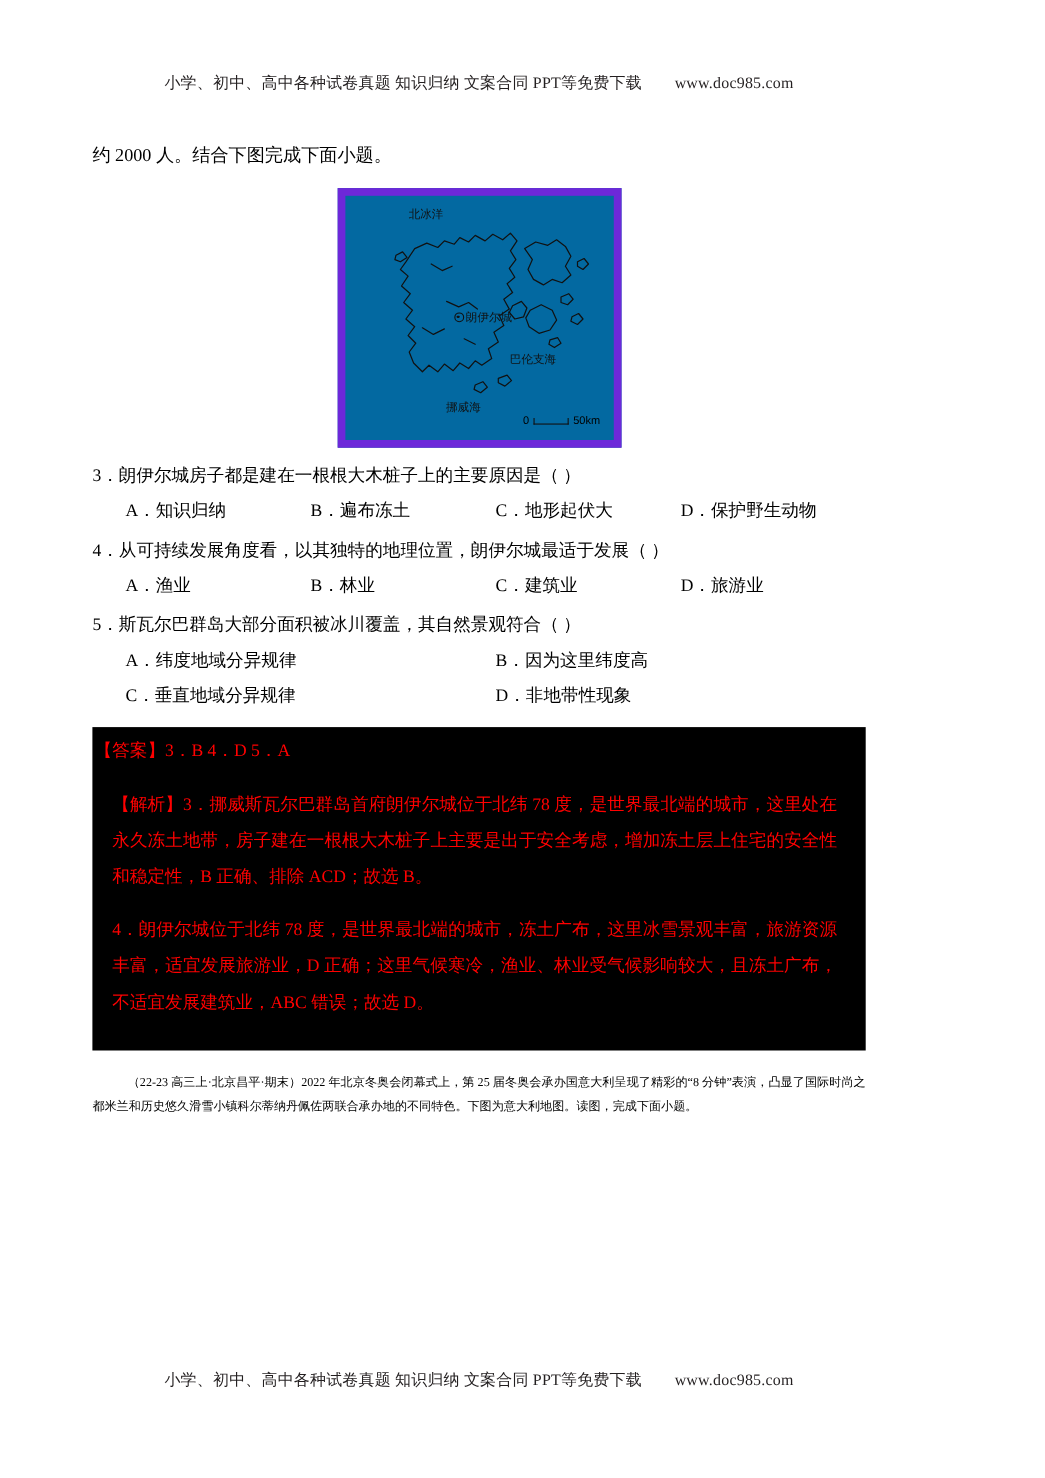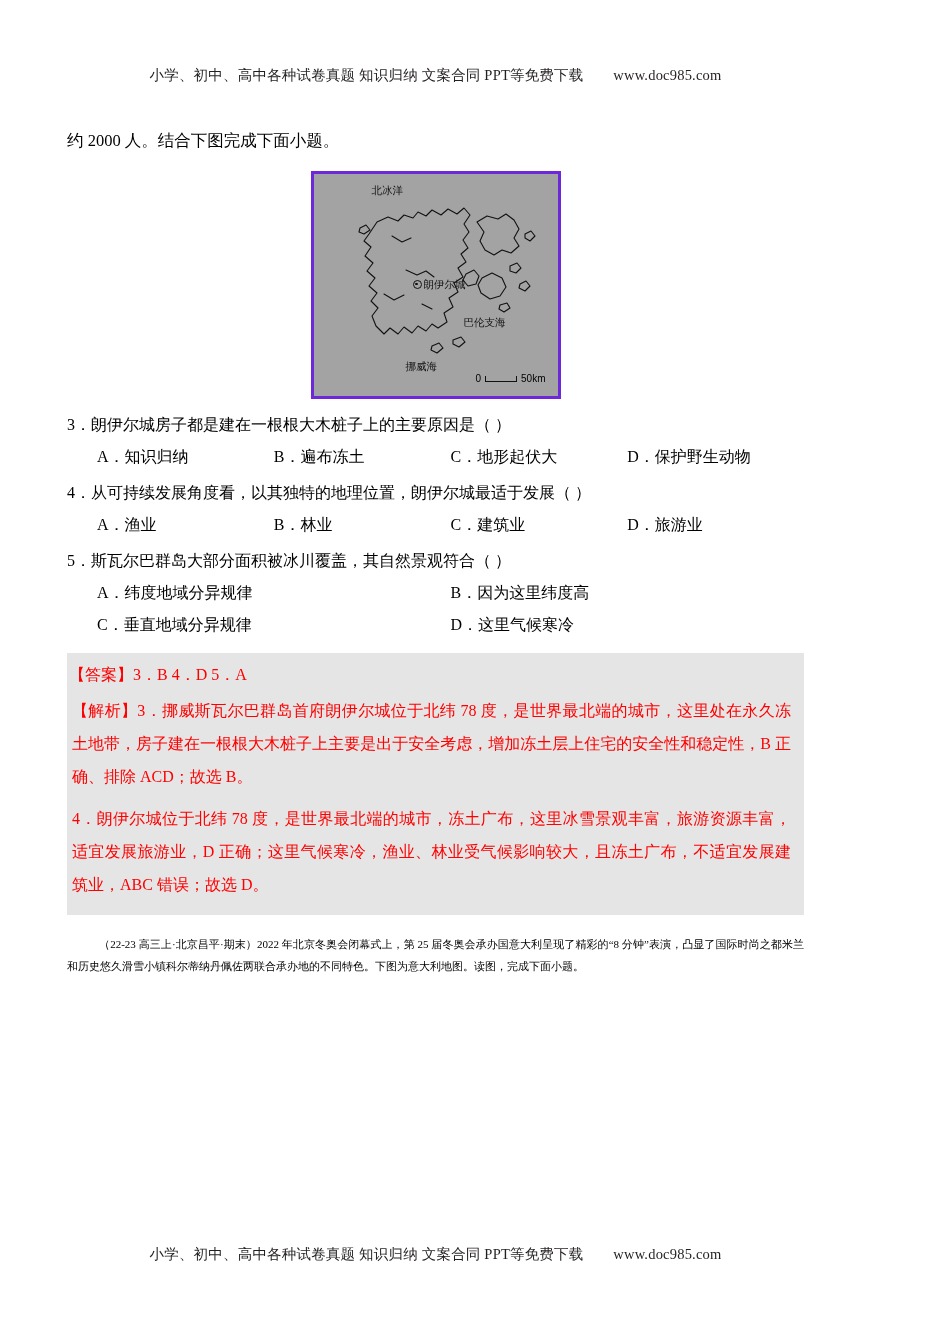--- a/index.html
+++ b/index.html
@@ -12,21 +12,21 @@
     min-height: 1344px;
     font-family: "Liberation Serif", serif;
     color: #000000;
     position: relative;
   }
   .page {
     width: 871px;
     min-height: 1344px;
     position: relative;
     box-sizing: border-box;
-    padding: 0 67px;
+    padding: 0 84px;
   }
   .header-note, .footer-note {
     text-align: center;
     font-size: 14.5px;
     color: #231f20;
     letter-spacing: 0.2px;
     font-family: "Liberation Serif", serif;
   }
   .header-note {
     padding-top: 66px;
@@ -46,23 +46,23 @@
   
   .figure-wrap {
     display: flex;
     justify-content: center;
     margin-top: 14px;
     margin-bottom: 10px;
   }
   .map-box {
     width: 244px;
     height: 222px;
-    border: 3px solid #6d28d9;
-    position: relative;
-    background: #a3a3a3;
+    border: 7px solid #6d28d9;
+    position: relative;
+    background: #0369a1;
   }
   .map-box svg { display: block; }
   .map-label {
     position: absolute;
     font-size: 10.5px;
     font-family: "Liberation Sans", sans-serif;
     color: #111;
     white-space: nowrap;
   }
   .lbl-beibing { left: 58px; top: 10px; }
@@ -112,30 +112,30 @@
   }
   .q-stem { }
   .opts {
     display: flex;
     padding-left: 30px;
   }
   .opts.four-even > span { width: 25%; }
   .opts.two-even > span { width: 50%; }
   
   .answer-block {
-    background: #e5e5e5;
+    background: #000000;
     color: #ff0000;
     margin-top: 12px;
     padding: 6px 10px 10px 0px;
     font-size: 16px;
     line-height: 2.05;
   }
   .answer-block .ansline { padding-left: 2px; }
   .answer-block p {
-    margin: 3px;
+    margin: 16px;
     text-align: justify;
     padding-left: 2px;
   }
   .answer-block p + p { margin-top: 10px; }
   .tail-para {
     margin-top: 18px;
     font-size: 11px;
     line-height: 2.05;
     text-align: justify;
   }
@@ -225,21 +225,21 @@
   </div>
 
   <div class="question">
     <div class="q-stem">5．斯瓦尔巴群岛大部分面积被冰川覆盖，其自然景观符合（    ）</div>
     <div class="opts two-even">
       <span>A．纬度地域分异规律</span>
       <span>B．因为这里纬度高</span>
     </div>
     <div class="opts two-even">
       <span>C．垂直地域分异规律</span>
-      <span>D．这里气候寒冷</span>
+      <span>D．非地带性现象</span>
     </div>
   </div>
 
   <div class="answer-block">
     <div class="ansline">【答案】3．B    4．D    5．A</div>
     <p>【解析】3．挪威斯瓦尔巴群岛首府朗伊尔城位于北纬 78 度，是世界最北端的城市，这里处在永久冻土地带，房子建在一根根大木桩子上主要是出于安全考虑，增加冻土层上住宅的安全性和稳定性，B 正确、排除 ACD；故选 B。</p>
     <p>4．朗伊尔城位于北纬 78 度，是世界最北端的城市，冻土广布，这里冰雪景观丰富，旅游资源丰富，适宜发展旅游业，D 正确；这里气候寒冷，渔业、林业受气候影响较大，且冻土广布，不适宜发展建筑业，ABC 错误；故选 D。</p>
   </div>
 
   <div class="tail-para">

